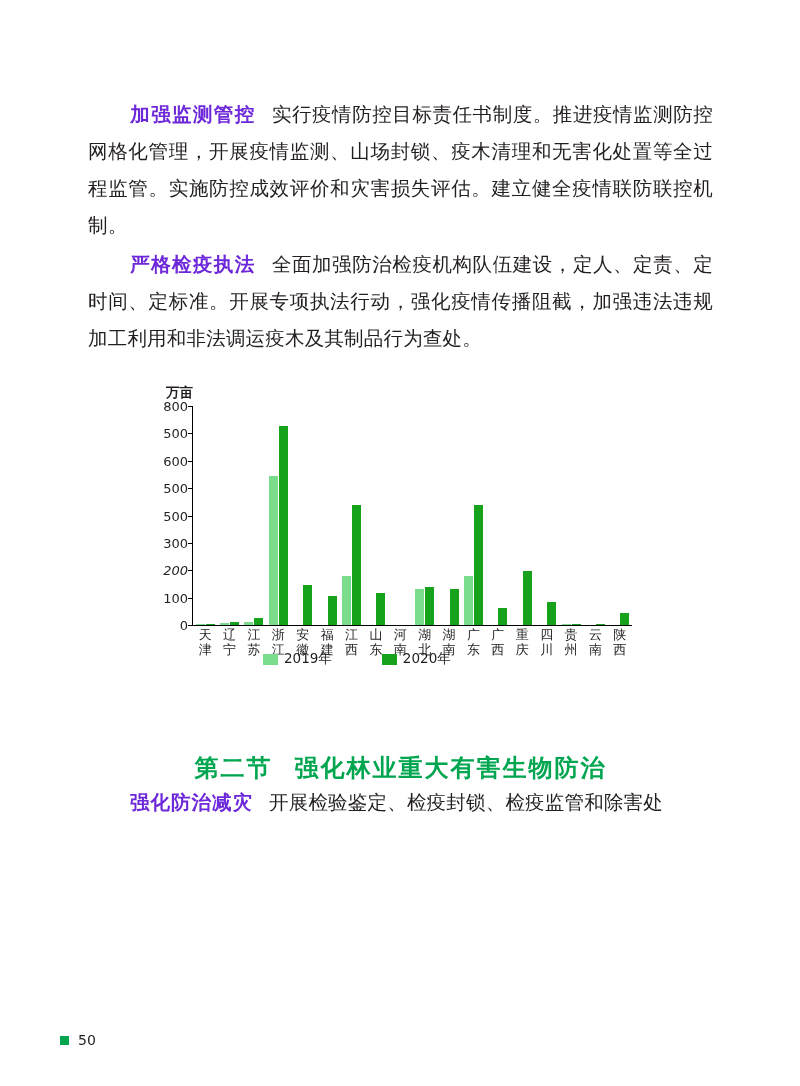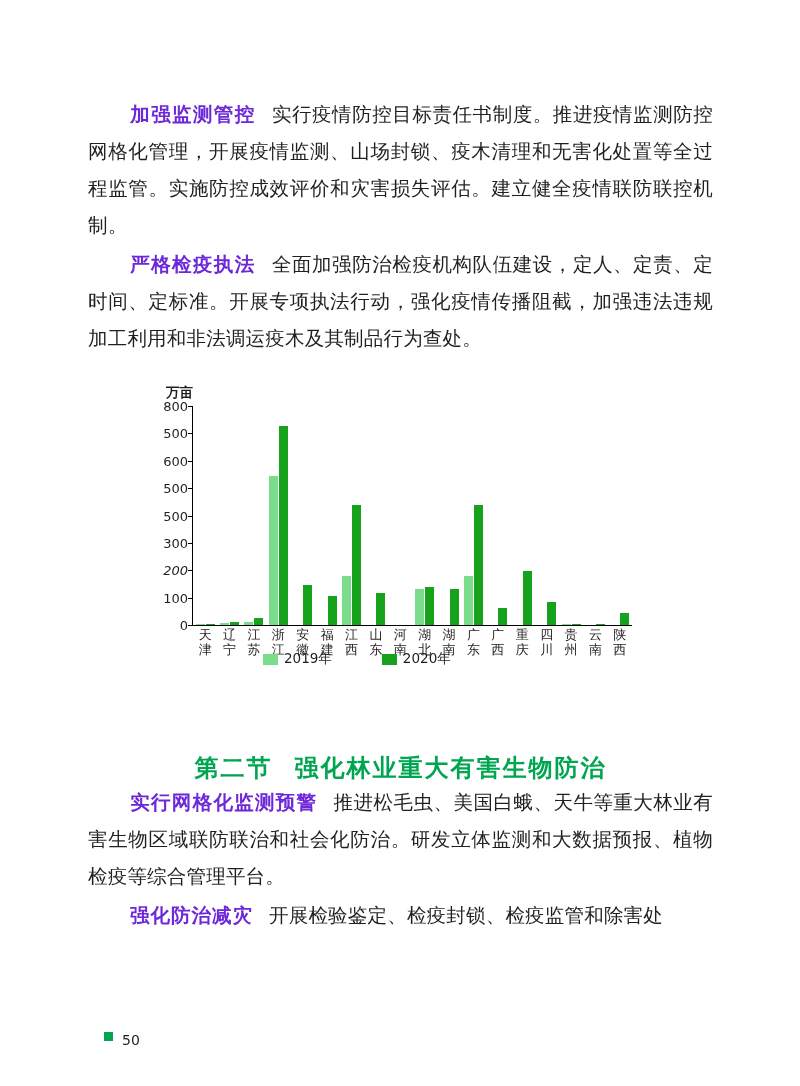--- a/index.html
+++ b/index.html
@@ -177,23 +177,22 @@
   }
   .section-title .sp { display: inline-block; width: 22px; }
 
   .after-title { margin-top: 26px; }
 
   .footer {
     position: absolute;
     left: 60px;
     bottom: 38px;
     display: flex;
-    align-items: flex-start;
+    align-items: center;
     gap: 9px;
-    margin-left: 44px;
   }
   .footer .marker {
     width: 9px;
     height: 9px;
     background: #00a64f;
     display: inline-block;
   }
   .footer .pageno {
     font-size: 14px;
     color: #231f20;
@@ -397,23 +396,20 @@
           <span class="swatch sw2020"></span>
           <span>2020年</span>
         </div>
       </div>
     </div>
 
     <div class="section-title">
       <span>第二节</span><span class="sp"></span><span>强化林业重大有害生物防治</span>
     </div>
 
-    <p class="para after-title">
-      <span class="indent"></span><span class="lead">实行网格化监测预警</span><span class="lead-gap"></span><span>推进松毛虫、美国白蛾、天牛等重大林业有害生物区域联防联治和社会化防治。研发立体监测和大数据预报、植物检疫等综合管理平台。</span>
-    </p>
 
     <p class="para">
       <span class="indent"></span><span class="lead">强化防治减灾</span><span class="lead-gap"></span><span>开展检验鉴定、检疫封锁、检疫监管和除害处</span>
     </p>
 
   </div>
 
   <div class="footer">
     <span class="marker"></span>
     <span class="pageno">50</span>

